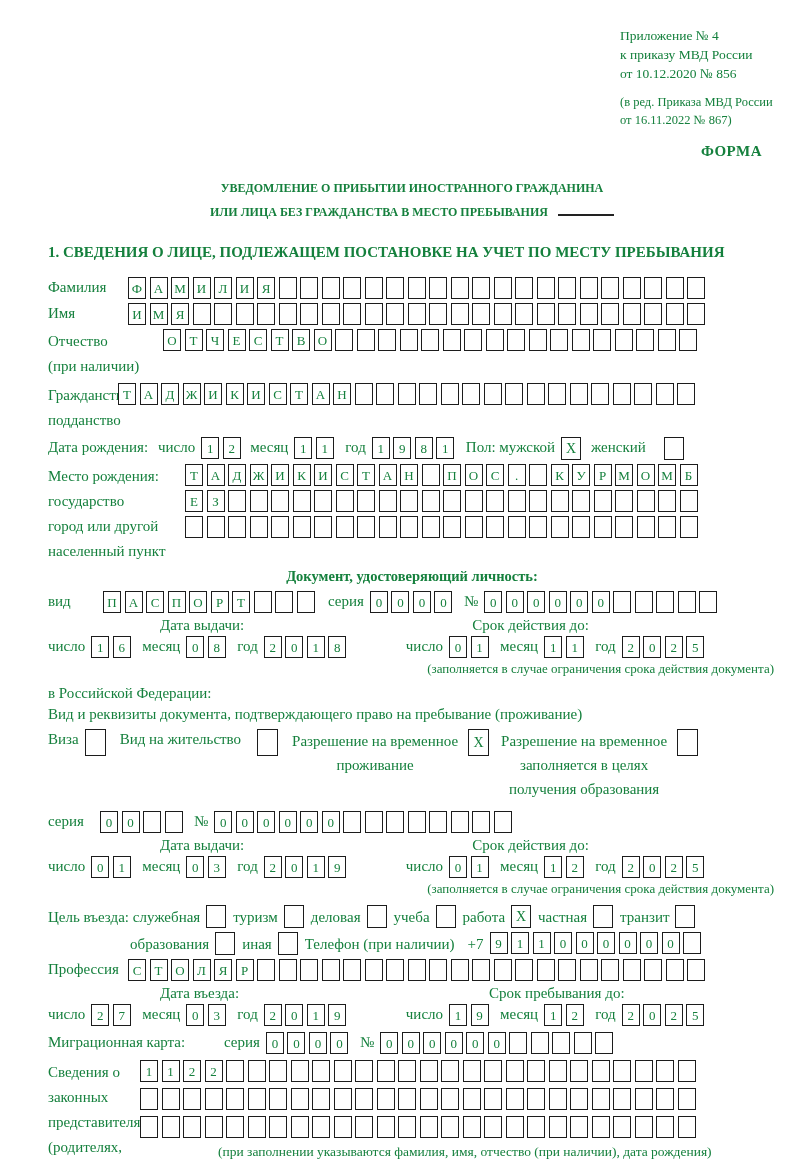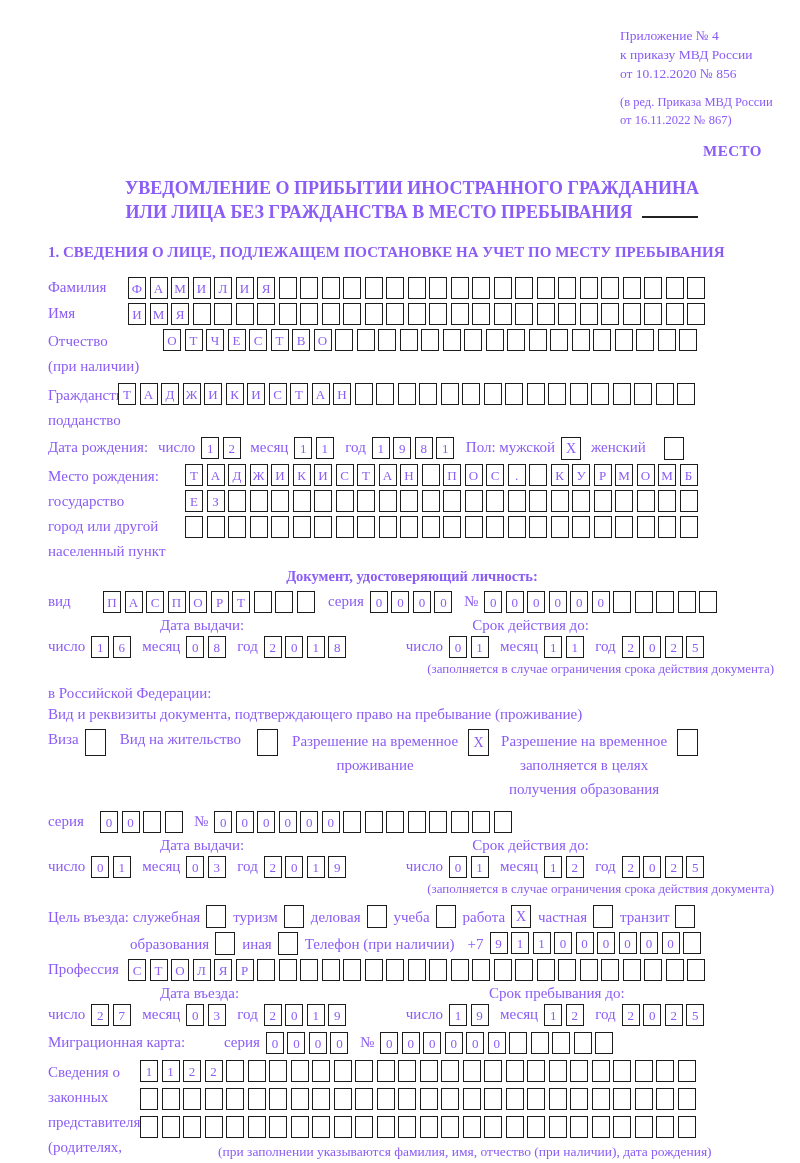--- a/index.html
+++ b/index.html
@@ -1,30 +1,30 @@
 <!DOCTYPE html>
 <html><head>
 <meta charset="utf-8">
 <style>
   * { box-sizing: content-box; }
   html,body { margin:0; padding:0; background:#888; }
   .sheet {
     width:800px; height:1163px; margin:0 auto; background:#ffffff;
-    color:#8b5cf6; font-family:"Liberation Serif","DejaVu Serif",serif;
+    color:#15803d; font-family:"Liberation Serif","DejaVu Serif",serif;
     position:relative; overflow:hidden;
   }
   .page { padding:26px 24px 0 48px; }
 
   
   .hdr-block { margin-left:572px; font-size:13.5px; line-height:19px; }
   .hdr-amend { font-size:12.5px; line-height:18px; margin-top:10px; }
   .forma { text-align:right; padding-right:14px; font-weight:bold; font-size:15px; margin-top:14px; letter-spacing:.5px; }
 
   
-  .title { text-align:center; font-weight:bold; font-size:18px; line-height:24px; margin-top:16px; }
+  .title { text-align:center; font-weight:bold; font-size:12px; line-height:24px; margin-top:16px; }
   .title-underline { display:inline-block; width:56px; border-bottom:2px solid #222; height:13px; margin-left:10px; }
   .sec-heading { font-weight:bold; font-size:15px; margin-top:20px; margin-bottom:16px; }
 
   
   .boxrow { display:flex; flex-wrap:nowrap; flex:0 0 auto; }
   .cbox {
     display:inline-flex; align-items:center; justify-content:center;
     width:16px; height:20px; border:1.6px solid #1c1c1c; margin-right:3.5px;
     font-size:13px; line-height:1; flex:0 0 auto; background:#fff;
   }
@@ -71,21 +71,21 @@
 
   <div class="hdr-block">
     <div>Приложение № 4</div>
     <div>к приказу МВД России</div>
     <div>от 10.12.2020 № 856</div>
     <div class="hdr-amend">
       <div>(в ред. Приказа МВД России</div>
       <div>от 16.11.2022 № 867)</div>
     </div>
   </div>
-  <div class="forma">МЕСТО</div>
+  <div class="forma">ФОРМА</div>
 
   <div class="title">
     <div>УВЕДОМЛЕНИЕ О ПРИБЫТИИ ИНОСТРАННОГО ГРАЖДАНИНА</div>
     <div><span>ИЛИ ЛИЦА БЕЗ ГРАЖДАНСТВА В МЕСТО ПРЕБЫВАНИЯ</span><span class="title-underline"></span></div>
   </div>
 
   <div class="sec-heading">1. СВЕДЕНИЯ О ЛИЦЕ, ПОДЛЕЖАЩЕМ ПОСТАНОВКЕ НА УЧЕТ ПО МЕСТУ ПРЕБЫВАНИЯ</div>
 
   <div class="frow">
     <span class="flabel" style="width:80px">Фамилия</span>

